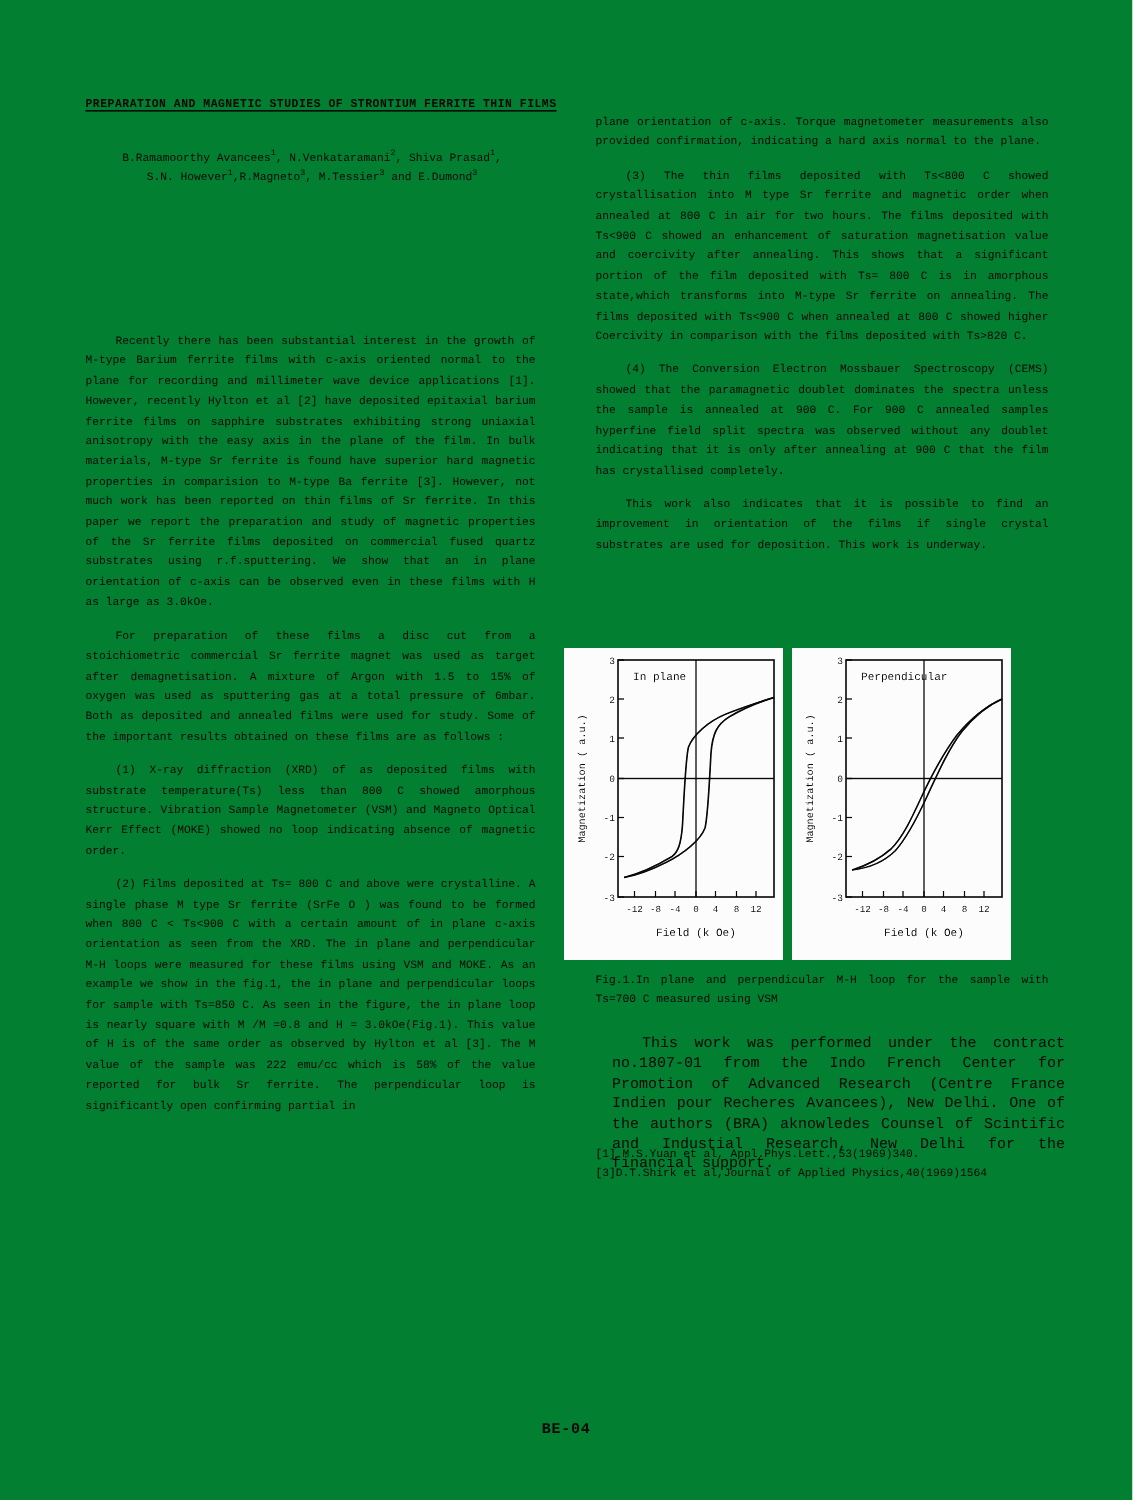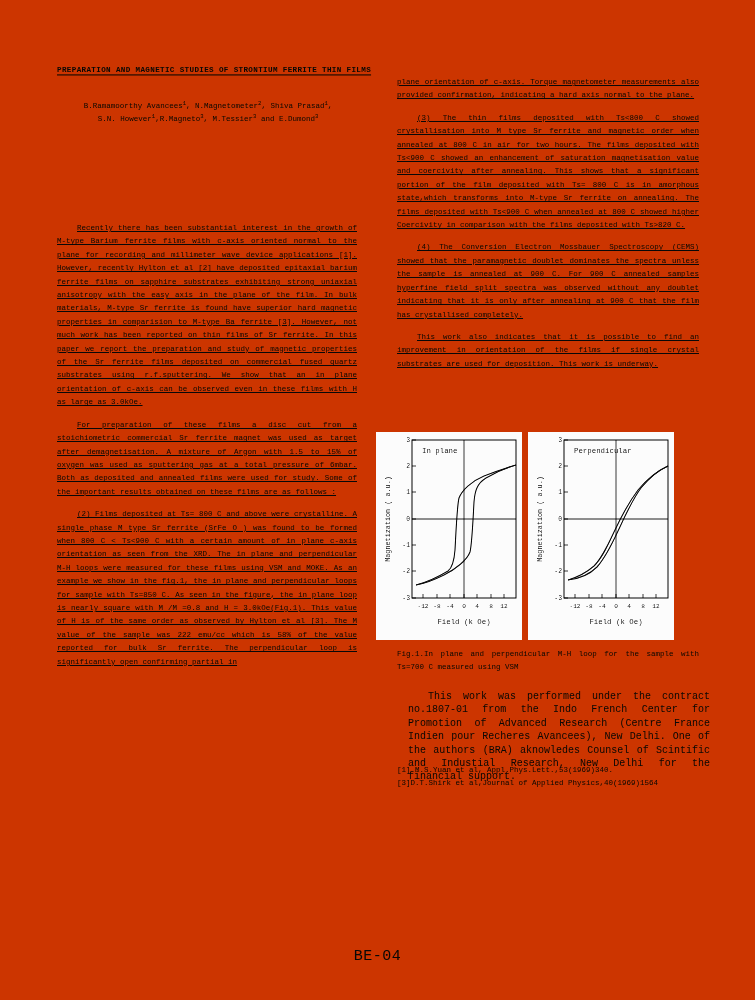--- a/index.html
+++ b/index.html
@@ -12,21 +12,21 @@
     width: 755px;
     height: 1000px;
     position: relative;
     font-family: "Liberation Mono", "DejaVu Sans Mono", monospace;
     color: #1a1a1a;
     overflow: hidden;
   }
   .page {
     position: absolute;
     inset: 0;
-    background: #c2410c;
+    background: #15803d;
   }
 
   
   .scan {
     filter: contrast(1.18) brightness(0.99);
   }
 
   .title {
     position: absolute;
     left: 57px;
@@ -70,21 +70,20 @@
     line-height: 13.4px;
     text-align: justify;
     text-justify: inter-word;
   }
   .col-left  { left: 57px;  top: 222px; width: 300px; }
   .col-right { left: 397px; top: 76px;  width: 302px; }
 
   .col p {
     margin: 0 0 0 0;
     text-indent: 20px;
-    text-decoration: underline;
   }
   .col p + p { margin-top: 9px; }
   .col p.noind { text-indent: 0; }
 
   
   .figwrap {
     position: absolute;
     left: 376px;
     top: 432px;
     width: 300px;
@@ -129,46 +128,47 @@
     line-height: 13px;
   }
   .refs div { white-space: nowrap; }
 
   .pagecode {
     position: absolute;
     left: 0;
     right: 0;
     top: 948px;
     text-align: center;
-    font-size: 15px;
-    font-weight: normal;
+    font-size: 10px;
+    font-weight: bold;
     letter-spacing: 0.5px;
   }
 
   svg text {
     font-family: "Liberation Mono", "DejaVu Sans Mono", monospace;
     fill: #1a1a1a;
   }
 </style>
 </head>
 <body>
 
 <div class="page scan">
 
   <div class="title">PREPARATION AND MAGNETIC STUDIES OF STRONTIUM FERRITE THIN FILMS</div>
 
   <div class="authors">
-    <span>B.Ramamoorthy Avancees</span><sup>1</sup><span>, N.Magnetometer</span><sup>2</sup><span>, Shiva Prasad</span><sup>1</sup>,
+    <span>B.Ramamoorthy Avancees</span><sup>1</sup><span>, N.Venkataramani</span><sup>2</sup><span>, Shiva Prasad</span><sup>1</sup>,
     <span class="ln2"><span>S.N. However</span><sup>1</sup><span>,R.Magneto</span><sup>3</sup><span>, M.Tessier</span><sup>3</sup><span> and E.Dumond</span><sup>3</sup></span>
   </div>
 
 
   <div class="col col-left">
     <p>Recently there has been substantial interest in the growth of M-type Barium ferrite films with c-axis oriented  normal  to  the plane for recording and millimeter wave device applications [1]. However, recently Hylton  et  al [2]  have  deposited  epitaxial barium ferrite films on  sapphire  substrates  exhibiting  strong uniaxial anisotropy with the easy axis in the plane of the  film. In bulk materials, M-type Sr ferrite is found have superior  hard magnetic properties in comparision  to  M-type  Ba  ferrite  [3]. However, not much work has been reported  on  thin  films  of  Sr ferrite.  In this paper we report the preparation  and  study  of magnetic properties of  the  Sr  ferrite  films  deposited  on commercial fused quartz substrates using r.f.sputtering.  We show that an in plane orientation of c-axis can be  observed  even  in these films with H  as large as 3.0kOe.</p>
     <p>For preparation of these films a   disc   cut   from   a stoichiometric commercial Sr ferrite magnet was  used  as  target after demagnetisation. A mixture of Argon with  1.5  to  15%  of oxygen was used as sputtering gas at a total pressure  of  6mbar. Both as deposited and annealed films were used for study.   Some of the important results obtained on these films are as follows :</p>
+    <p>(1)  X-ray diffraction (XRD) of  as  deposited  films  with substrate temperature(Ts) less than 800 C  showed   amorphous structure.   Vibration Sample Magnetometer (VSM)  and  Magneto Optical Kerr Effect (MOKE) showed no loop indicating  absence  of magnetic order.</p>
     <p>(2)  Films deposited at Ts= 800 C and above were crystalline. A single phase M type Sr  ferrite  (SrFe  O  )  was  found  to  be formed when 800 C &lt; Ts&lt;900 C with a certain amount  of  in  plane c-axis orientation as seen from  the  XRD.    The  in  plane  and perpendicular M-H loops were measured for these films  using  VSM and MOKE.  As an example we show in the fig.1, the in  plane  and perpendicular loops for sample with Ts=850 C.   As  seen  in  the figure, the in plane loop is nearly square with M /M =0.8 and H = 3.0kOe(Fig.1). This value of H  is of the same order as observed by Hylton et al [3].  The M value of the sample  was  222  emu/cc which is 58% of the value reported for  bulk  Sr  ferrite.   The perpendicular loop  is significantly open confirming  partial  in</p>
   </div>
 
   <div class="col col-right">
     <p class="noind">plane orientation of c-axis.  Torque  magnetometer  measurements also provided confirmation, indicating a hard axis normal to  the plane.</p>
     <p>(3)   The  thin  films  deposited  with  Ts&lt;800 C  showed crystallisation into M type Sr ferrite and  magnetic  order  when annealed at 800 C in air for two hours. The films deposited with Ts&lt;900 C showed an enhancement of saturation magnetisation  value and coercivity after annealing. This shows  that  a  significant portion of the film deposited with  Ts= 800 C  is  in  amorphous state,which transforms into M-type Sr ferrite on annealing.   The films deposited with Ts&lt;900 C when  annealed  at  800 C  showed higher Coercivity in comparison with  the  films  deposited  with Ts&gt;820 C.</p>
     <p>(4)  The Conversion Electron Mossbauer Spectroscopy (CEMS) showed that the paramagnetic doublet dominates the spectra unless the sample is annealed at 900 C.   For  900 C  annealed  samples hyperfine field split spectra was observed  without  any  doublet indicating that it is only after annealing at 900 C that the film has crystallised completely.</p>
     <p>This work also indicates that  it  is  possible  to  find an improvement in orientation of  the  films  if  single  crystal substrates are used for deposition. This work is underway.</p>
   </div>
 

